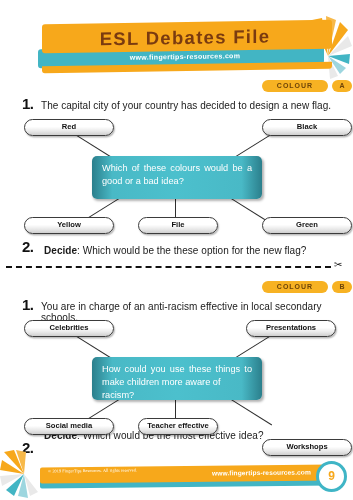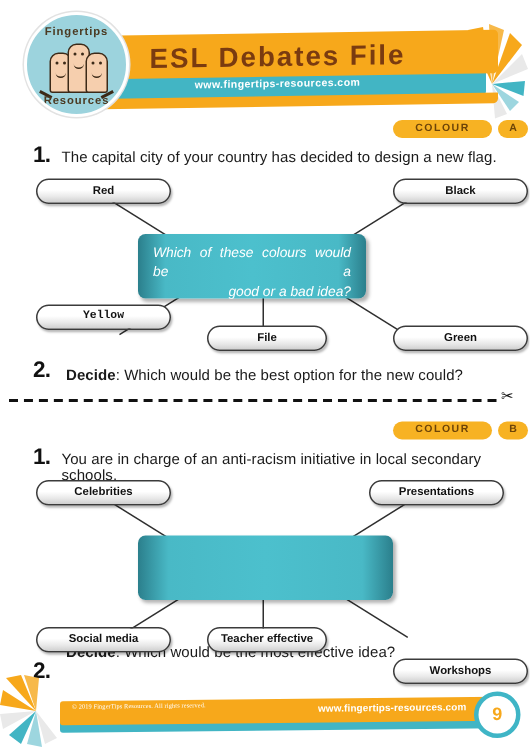--- a/index.html
+++ b/index.html
@@ -197,21 +197,21 @@
     background: linear-gradient(to right, #2b7f8c 0%, #49b9c6 12%, #4cc0cd 50%, #49b9c6 88%, #2b7f8c 100%);
     box-shadow: 1.5px 2px 2.5px rgba(0,0,0,0.3);
     color: #ffffff;
     font-size: 9.2px;
     z-index: 3;
     padding: 6px 10px 6px 10px;
     box-sizing: border-box;
     line-height: 13px;
   }
   .cb-line1 { text-align: justify; text-align-last: justify; }
-  .cb-line2 { text-align: right; }
+  .cb-line2 { text-align: left; }
   .connector {
     position: absolute;
     background: #2f2f2f;
     transform-origin: 0 0;
     height: 1px;
     z-index: 1;
   }
 
   
   .cutline {
@@ -293,104 +293,77 @@
     <polygon points="32,42 50,54 44,60" fill="#9dd6df"></polygon>
     <polygon points="32,42 42,62 34,65" fill="#e9e9e9"></polygon>
   </svg>
 
   <div class="banner-teal"></div>
   <div class="banner-orange-low"></div>
   <div class="banner-orange"></div>
   <div class="banner-title">ESL Debates File</div>
   <div class="banner-url">www.fingertips-resources.com</div>
 
-  <div class="logo">
-    <div class="logo-inner">
-      <div class="logo-word-top">Fingertips</div>
-      <div class="arm arm-l"></div>
-      <div class="arm arm-r"></div>
-      <div class="finger f1">
-        <div class="face-eyes">
-            <i></i>
-            <i></i>
-          </div>
-        <div class="face-mouth"></div>
-      </div>
-      <div class="finger f2">
-        <div class="face-eyes">
-            <i></i>
-            <i></i>
-          </div>
-        <div class="face-mouth"></div>
-      </div>
-      <div class="finger f3">
-        <div class="face-eyes">
-            <i></i>
-            <i></i>
-          </div>
-        <div class="face-mouth"></div>
-      </div>
-      <div class="logo-word-bot">Resources</div>
-    </div>
-  </div>
 </div>
 
 <div>
 
   <div class="badge-colour" style="left:262px; top:80px;">COLOUR</div>
   <div class="badge-letter" style="left:332px; top:80px;">A</div>
 
   <div class="qnum" style="left:22px; top:95px;">1</div>
   <div class="qtext" style="left:41px; top:100px;">The capital city of your country has decided to design a new flag.</div>
 
   <div class="connector" style="left:72px; top:132px; width:52px; transform: rotate(32deg);"></div>
   <div class="connector" style="left:276px; top:132px; width:52px; transform: rotate(148deg);"></div>
   <div class="connector" style="left:124px; top:196px; width:52px; transform: rotate(148deg);"></div>
   <div class="connector" style="left:176px; top:196px; width:26px; transform: rotate(90deg);"></div>
   <div class="connector" style="left:228px; top:196px; width:52px; transform: rotate(32deg);"></div>
 
   <div class="oval" style="left:24px; top:119px; width:88px;">Red</div>
   <div class="oval" style="left:262px; top:119px; width:88px;">Black</div>
 
-  <div class="centerbox" style="left:92px; top:156px; width:152px; height:43px;font-style:italic;">
+  <div class="centerbox" style="left:92px; top:156px; width:170px; height:43px;">
     <div class="cb-line1">Which of these colours would be a</div>
     <div class="cb-line2">good or a bad idea?</div>
   </div>
 
-  <div class="oval" style="left:24px; top:203px; width:88px;font-family:Liberation Mono, monospace;">Yellow</div>
+  <div class="oval" style="left:24px; top:217px; width:88px;">Yellow</div>
   <div class="oval" style="left:138px; top:217px; width:78px;">File</div>
   <div class="oval" style="left:262px; top:217px; width:88px;text-align:center;">Green</div>
 
   <div class="qnum" style="left:22px; top:238px;">2</div>
   <div class="qtext" style="left:44px; top:245px;">
-    <b>Decide</b><span>: Which would be the best option for the new could?</span>
+    <b>Decide</b><span>: Which would be the these option for the new flag?</span>
   </div>
 </div>
 
 <div class="cutline" style="top:266px;"></div>
 <div class="scissors" style="left:334px; top:260px;">✂</div>
 
 <div>
 
   <div class="badge-colour" style="left:262px; top:281px;">COLOUR</div>
   <div class="badge-letter" style="left:332px; top:281px;">B</div>
 
   <div class="qnum" style="left:22px; top:296px;">1</div>
-  <div class="qtext" style="left:41px; top:301px;">You are in charge of an anti-racism initiative in local secondary schools.</div>
+  <div class="qtext" style="left:41px; top:301px;">You are in charge of an anti-racism effective in local secondary schools.</div>
 
   <div class="connector" style="left:72px; top:333px; width:52px; transform: rotate(32deg);"></div>
   <div class="connector" style="left:276px; top:333px; width:52px; transform: rotate(148deg);"></div>
   <div class="connector" style="left:124px; top:397px; width:52px; transform: rotate(148deg);"></div>
   <div class="connector" style="left:176px; top:397px; width:26px; transform: rotate(90deg);"></div>
   <div class="connector" style="left:228px; top:397px; width:52px; transform: rotate(32deg);"></div>
 
   <div class="oval" style="left:24px; top:320px; width:88px;">Celebrities</div>
   <div class="oval" style="left:246px; top:320px; width:88px;">Presentations</div>
 
   <div class="centerbox" style="left:92px; top:357px; width:170px; height:43px;">
+    <div class="cb-line1">How could you use these things to</div>
+    <div class="cb-line2">make children more aware of racism?</div>
   </div>
 
   <div class="oval" style="left:24px; top:418px; width:88px;">Social media</div>
   <div class="oval" style="left:138px; top:418px; width:78px;">Teacher effective</div>
   <div class="oval" style="left:262px; top:439px; width:88px;">Workshops</div>
 
   <div class="qnum" style="left:22px; top:439px;">2</div>
   <div class="qtext" style="left:44px; top:430px;">
     <b>Decide</b><span>: Which would be the most effective idea?</span>
   </div>

